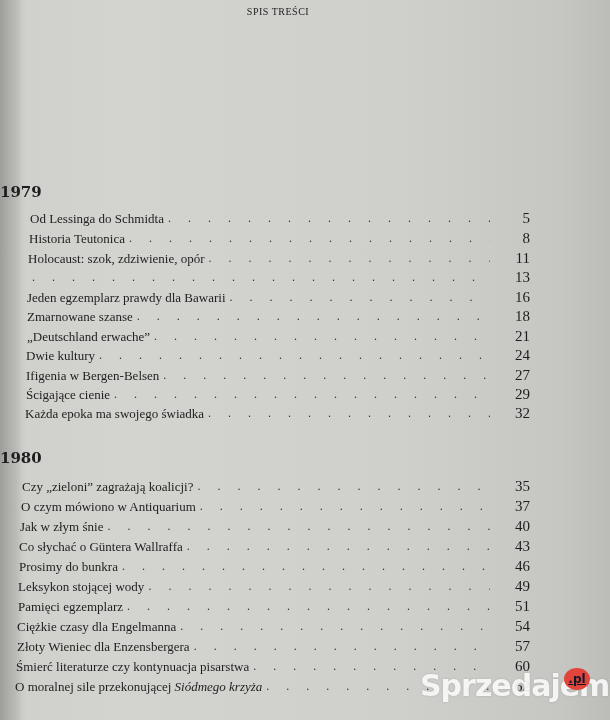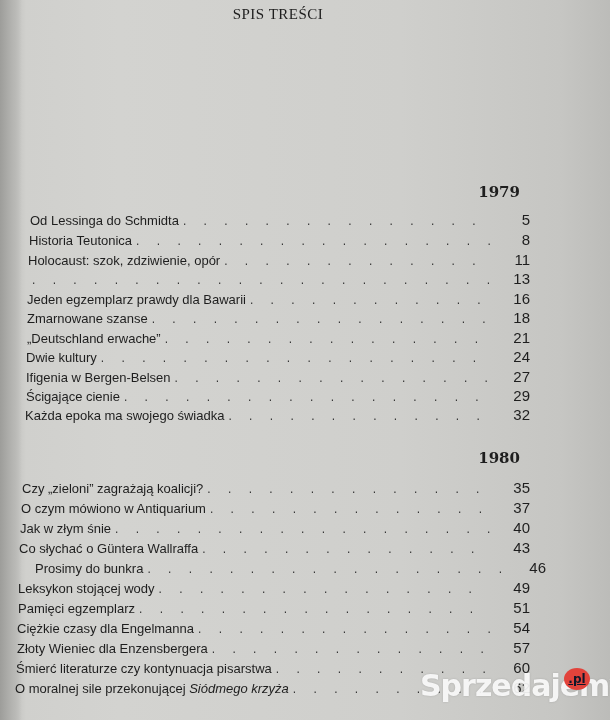--- a/index.html
+++ b/index.html
@@ -12,29 +12,29 @@
   .page {
     position: absolute; left: 0; top: 0; width: 610px; height: 720px;
     background: linear-gradient(90deg, #a9a9a6 0px, #bdbdba 10px, #d0d0cd 26px, #d3d3d0 120px, #cfcfcc 400px, #c6c6c3 560px, #bcbcb9 610px);
   }
   .gutter {
     position: absolute; left: 0; top: 0; width: 22px; height: 720px;
     background: linear-gradient(90deg, #9d9d9a, #b6b6b3 60%, rgba(200,200,197,0));
   }
   .title {
     position: absolute; top: 6px; left: 0; width: 556px; text-align: center;
-    font-family: "Liberation Serif", serif; font-size: 15px; letter-spacing: 0.5px;
+    font-family: "Liberation Serif", serif; font-size: 10px; letter-spacing: 0.5px;
   }
   .year {
-    position: absolute; left: 0; width: 520px; text-align: right;
+    position: absolute; left: 0; width: 520px; text-align: left;
     font-family: "DejaVu Serif", serif; font-weight: bold; font-size: 15px;
   }
   .toc-row {
-    position: absolute; height: 19px; display: flex; align-items: flex-end;
-    font-family: Liberation Sans, sans-serif; font-size: 13px; white-space: nowrap;
+    position: absolute; height: 19px; display: flex; align-items: center;
+    font-family: Liberation Serif, serif; font-size: 13px; white-space: nowrap;
   }
   .toc-title { flex: 0 0 auto; }
   .toc-title i { font-style: italic; }
   .leader {
     flex: 1 1 auto; overflow: hidden; margin: 0 6px 0 4px;
     letter-spacing: 7px; color: #333; font-size: 12px;
   }
   .toc-page {
     flex: 0 0 34px; text-align: right; font-size: 15px;
   }
@@ -131,21 +131,21 @@
   <div class="toc-row" style="top:517px;left:20px;width:510px">
       <span class="toc-title">Jak w złym śnie</span>
       <span class="leader">. . . . . . . . . . . . . . . . . . . . . . . . . . . . . . . . . . . . . .</span>
       <span class="toc-page">40</span>
     </div>
   <div class="toc-row" style="top:537px;left:19px;width:511px">
       <span class="toc-title">Co słychać o Güntera Wallraffa</span>
       <span class="leader">. . . . . . . . . . . . . . . . . . . . . . . . . . . . . . . . . . . . . .</span>
       <span class="toc-page">43</span>
     </div>
-  <div class="toc-row" style="top:557px;left:35px;width:511px">
+  <div class="toc-row" style="top:557px;left:19px;width:511px">
       <span class="toc-title">Prosimy do bunkra</span>
       <span class="leader">. . . . . . . . . . . . . . . . . . . . . . . . . . . . . . . . . . . . . .</span>
       <span class="toc-page">46</span>
     </div>
   <div class="toc-row" style="top:577px;left:18px;width:512px">
       <span class="toc-title">Leksykon stojącej wody</span>
       <span class="leader">. . . . . . . . . . . . . . . . . . . . . . . . . . . . . . . . . . . . . .</span>
       <span class="toc-page">49</span>
     </div>
   <div class="toc-row" style="top:597px;left:18px;width:512px">

